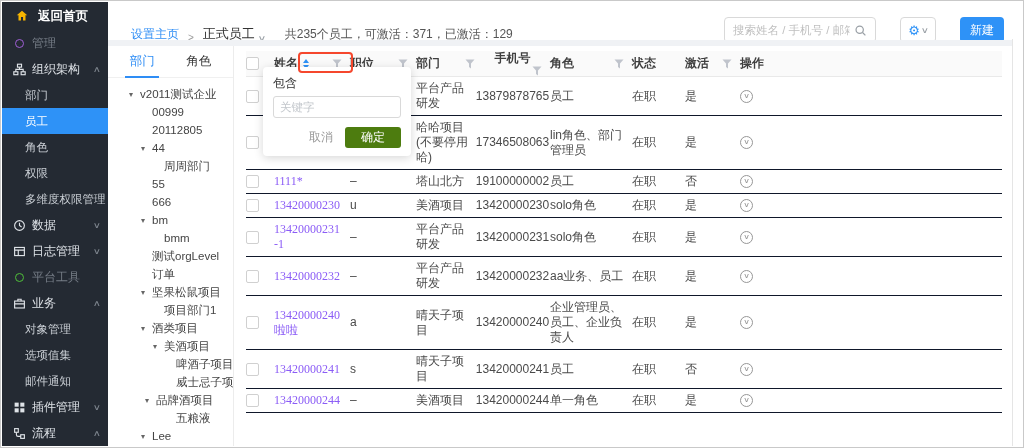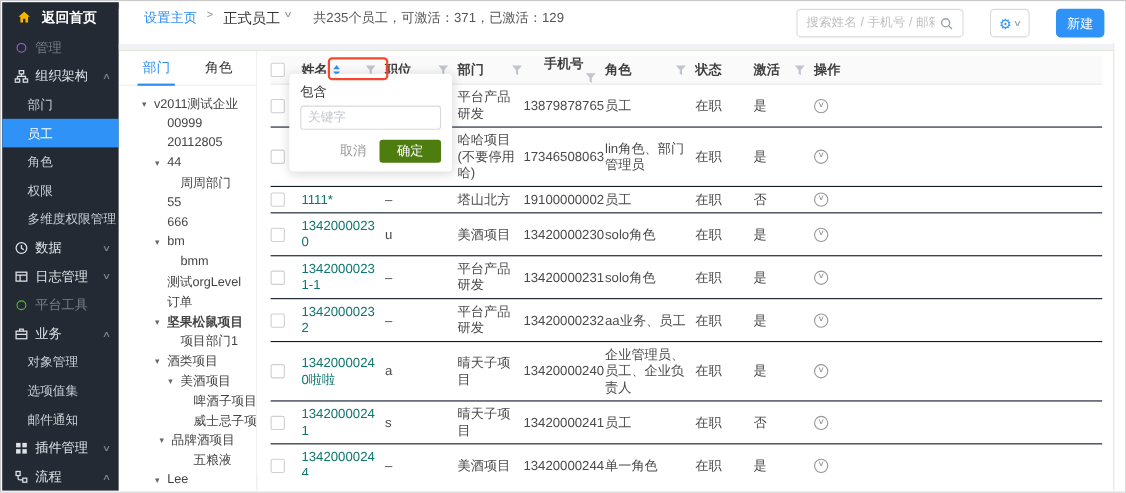--- a/index.html
+++ b/index.html
@@ -14,21 +14,21 @@
   .side-item .icon { width:15px; display:inline-flex; justify-content:center; margin-right:5px; flex:none; }
   .side-item .chev { margin-left:auto; font-size:8px; color:#7e858e; transform:scaleX(1.4); }
   .side-item.dimmed { color:#767d87; }
   .side-item.sub { padding-left:23px; font-size:11.5px; color:#c9ced4; }
   .side-item.sub.active { background:#2e92f7; color:#fff; }
   .ring { width:9px; height:9px; border-radius:50%; display:inline-block; }
   .ring.purple { border:1.5px solid #a05fd6; }
   .ring.green { border:1.5px solid #4fbf3a; }
 
   
-  .topbar { position:absolute; left:107px; top:7px; width:906px; height:38px; background:#fff; border-bottom:3px solid #4d7c0f; display:flex; align-items:flex-start; padding:0 10px 0 23px; }
+  .topbar { position:absolute; left:107px; top:7px; width:906px; height:38px; background:#fff; border-bottom:3px solid #4d7c0f; display:flex; align-items:flex-end; padding:0 10px 0 23px; }
   .bc-link { color:#2e8df5; font-size:12px; cursor:pointer; }
   .bc-sep { color:#999; font-size:10px; margin:0 9px; }
   .bc-cur { color:#333; font-size:13px; cursor:pointer; }
   .bc-caret { color:#9aa0a6; font-size:8px; margin-left:4px; transform:scaleX(1.5); display:inline-block; }
   .stats { color:#555; font-size:12px; margin-left:20px; }
   .topbar-right { margin-left:auto; display:flex; align-items:center; gap:24px; }
   .searchbox { width:152px; height:26px; border:1px solid #d9d9d9; border-radius:4px; display:flex; align-items:center; padding:0 8px; gap:4px; }
   .searchbox input { border:none; outline:none; width:100%; font-size:11.5px; color:#333; font-family:inherit; }
   .searchbox input::placeholder { color:#bfbfbf; }
   .gearbtn { height:26px; width:36px; border:1px solid #d9d9d9; border-radius:4px; background:#fff; display:flex; align-items:center; justify-content:center; gap:2px; cursor:pointer; }
@@ -51,21 +51,21 @@
   
   .mainpanel { position:absolute; left:233px; top:45px; bottom:15px; width:780px; background:#fff; padding:5px 12px 0 12px; overflow:hidden; }
   .thead, .trow { display:flex; align-items:center; }
   .thead { height:26px; background:#fafafa; border-bottom:1px solid #e9e9e9; font-size:12px; font-weight:bold; color:#3f3f3f; }
   .trow { border-bottom:1px solid #0f172a; font-size:12px; color:#4a4a4a; min-height:24px; padding:4px 0; }
   .c { padding-right:8px; flex:none; display:flex; align-items:center; line-height:1.25; }
   .c-cb { width:28px; } .c-name { width:76px; } .c-pos { width:66px; } .c-dept { width:67px; }
   .c-phone { width:67px;flex-direction:column; } .c-role { width:82px; } .c-status { width:53px; } .c-act { width:55px; } .c-op { flex:1; }
   .c.wrap { display:block; }
   .cb { width:13px; height:13px; border:1px solid #d0d0d0; border-radius:2px; background:#fff; display:inline-block; cursor:pointer; }
-  .namelink { color:#0f766e; text-decoration:none; cursor:pointer; word-break:break-all; display:block; }
+  .namelink { color:#8b5cf6; text-decoration:none; cursor:pointer; word-break:break-all; display:block;font-family:Liberation Serif, serif; }
   .funnel { margin-left:auto; display:inline-flex; cursor:pointer; }
   .sort { display:inline-flex; flex-direction:column; gap:2px; margin-left:5px; cursor:pointer; }
   .sort i { width:0; height:0; border-left:3.5px solid transparent; border-right:3.5px solid transparent; }
   .sort .up { border-bottom:4px solid #2e92f7; }
   .sort .dn { border-top:4px solid #2e92f7; }
   .opicon { width:13px; height:13px; border:1px solid #979797; border-radius:50%; color:#979797; font-size:7px; display:inline-flex; align-items:center; justify-content:center; cursor:pointer; }
   .opicon::before { content:"∨"; transform:scaleX(1.3); }
 
   
   .fpopup { position:absolute; left:262px; top:66px; width:148px; background:#fff; border-radius:4px; box-shadow:0 2px 10px rgba(0,0,0,.16); padding:8px 10px; z-index:20; }
@@ -279,21 +279,21 @@
         <div class="tree-item" style="padding-left: 33px;">
           <span class="arrow" style="visibility: hidden;"></span>
           <span>测试orgLevel</span>
         </div>
 
         <div class="tree-item" style="padding-left: 33px;">
           <span class="arrow" style="visibility: hidden;"></span>
           <span>订单</span>
         </div>
 
-        <div class="tree-item" style="padding-left: 33px; font-weight: bold;">
+        <div class="tree-item" style="padding-left: 33px;">
           <span class="arrow"></span>
           <span>坚果松鼠项目</span>
         </div>
 
         <div class="tree-item" style="padding-left: 45px;">
           <span class="arrow" style="visibility: hidden;"></span>
           <span>项目部门1</span>
         </div>
 
         <div class="tree-item" style="padding-left: 33px;">

